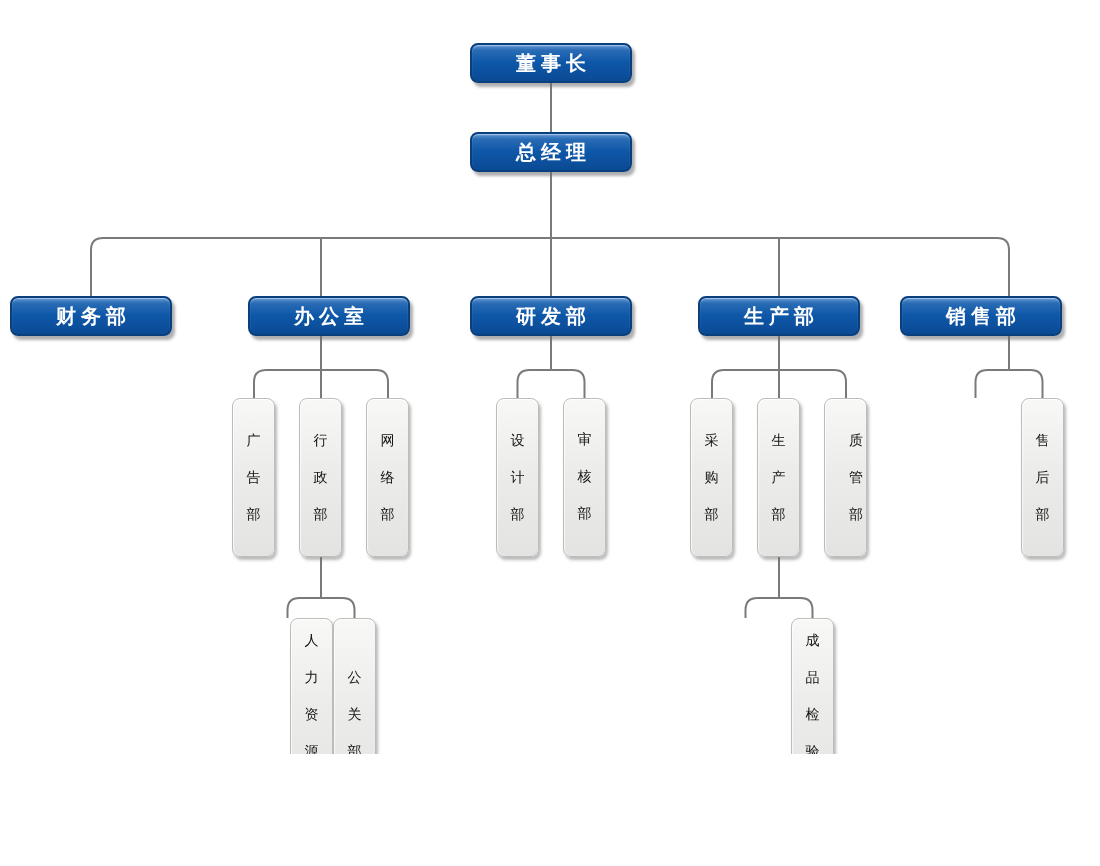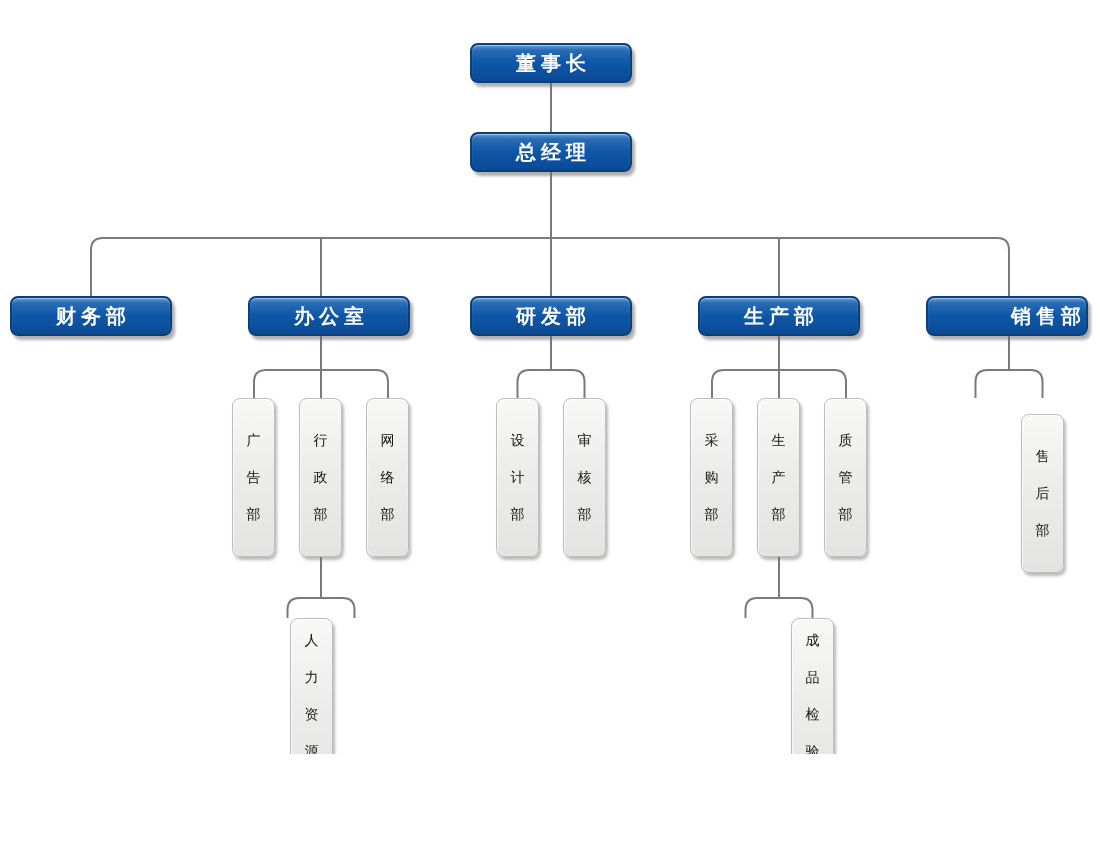--- a/index.html
+++ b/index.html
@@ -60,52 +60,55 @@
     </div>
   <div class="hbox" style="left:248px;top:296px;">
       <span>办公室</span>
     </div>
   <div class="hbox" style="left:470px;top:296px;">
       <span>研发部</span>
     </div>
   <div class="hbox" style="left:698px;top:296px;">
       <span>生产部</span>
     </div>
-  <div class="hbox" style="left:926px;top:296px;justify-content:flex-end;">
+  <div class="hbox" style="left:900px;top:296px;">
       <span>销售部</span>
     </div>
 
   <div class="vbox h159" style="left:232px;top:398px;">
       <span class="vlabel">广告部</span>
     </div>
   <div class="vbox h159" style="left:299px;top:398px;">
       <span class="vlabel">行政部</span>
     </div>
   <div class="vbox h159" style="left:366px;top:398px;">
       <span class="vlabel">网络部</span>
     </div>
   <div class="vbox h159" style="left:496px;top:398px;">
       <span class="vlabel">设计部</span>
     </div>
-  <div class="vbox h159" style="left:563px;top:398px;">
+  <div class="vbox h159" style="left:563px;top:398px;font-family:Liberation Mono, monospace;">
       <span class="vlabel">审核部</span>
     </div>
   <div class="vbox h159" style="left:690px;top:398px;">
       <span class="vlabel">采购部</span>
     </div>
   <div class="vbox h159" style="left:757px;top:398px;">
       <span class="vlabel">生产部</span>
     </div>
-  <div class="vbox h159" style="left:824px;top:398px;">
+  <div class="vbox h159" style="left:824px;top:398px;justify-content:flex-end;">
       <span class="vlabel">质管部</span>
     </div>
-  <div class="vbox h159" style="left:1021px;top:398px;margin-top:16px;">
+  <div class="vbox h159" style="left:1021px;top:398px;">
       <span class="vlabel">售后部</span>
     </div>
 
   <div class="vbox h192" style="left:266px;top:618px;margin-left:24px;">
       <span class="vlabel">人力资源部</span>
+    </div>
+  <div class="vbox h192" style="left:333px;top:618px;">
+      <span class="vlabel">公关部</span>
     </div>
   <div class="vbox h192" style="left:791px;top:618px;align-items:center;">
       <span class="vlabel">成品检验部</span>
     </div>
 
 </div>
 
 </body></html>

